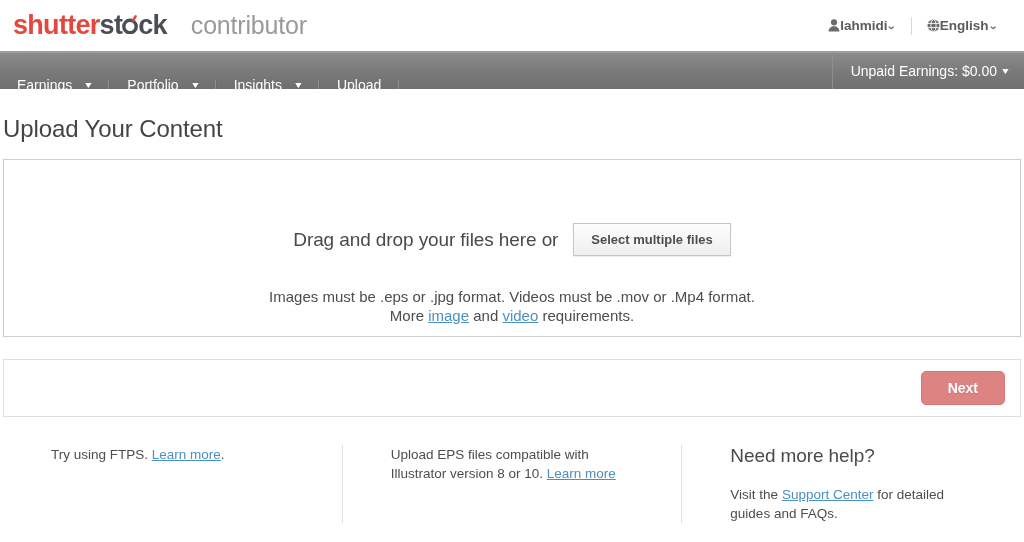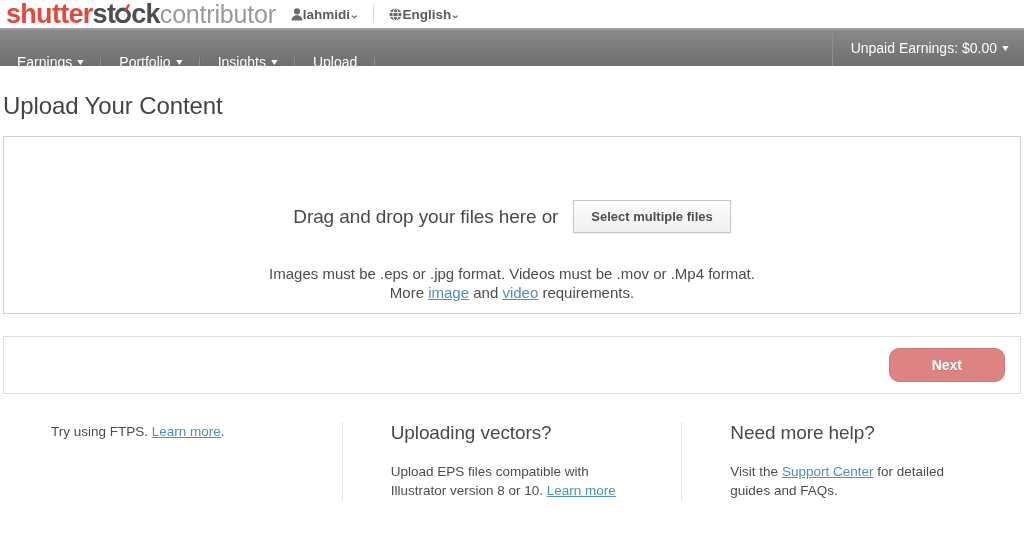--- a/index.html
+++ b/index.html
@@ -6,25 +6,26 @@
   html, body {
     width: 1024px; height: 542px;
     overflow: hidden;
     background: #ffffff;
     font-family: "Liberation Sans", sans-serif;
     color: #3f3f3f;
   }
 
   
   .header {
-    height: 28px;
+    height: 51px;
     background: #ffffff;
     display: flex;
     align-items: center;
-    padding: 0 12px 0 4px;
+    justify-content: space-between;
+    padding: 0 12px 0 11px;
     position: relative;
   }
   .logo {
     display: flex;
     align-items: baseline;
     padding-left: 2px;
     white-space: nowrap;
   }
   .logo-shutter {
     font-size: 27px;
@@ -47,21 +48,21 @@
   .logo-o-wrap svg { position: absolute; left: 0; top: -1px; }
   .logo-ck {
     font-size: 27px;
     font-weight: bold;
     color: #4b4f54;
     letter-spacing: -0.7px;
   }
   .logo-contrib {
     font-size: 25px;
     color: #9a9a9a;
-    margin-left: 0;
+    margin-left: 24px;
     letter-spacing: -0.2px;
   }
 
   .header-right {
     display: flex;
     align-items: center;
     font-size: 13.5px;
     color: #5b5b5b;
     gap: 0px;
   }
@@ -93,21 +94,21 @@
     border-top: 1px solid #9d9d9d;
     display: flex;
     align-items: stretch;
     justify-content: space-between;
     box-shadow: inset 0 1px 0 rgba(255,255,255,0.18);
   }
   .nav-left { display: flex; align-items: stretch; }
   .nav-item {
     display: flex;
     align-items: center;
-    gap: 6px;
+    gap: 14px;
     padding: 0 17px;
     color: #ffffff;
     font-size: 14px;
     border-right: 1px solid #8f8f8f;
     border-left: 1px solid #6a6a6a;
     cursor: pointer;
     white-space: nowrap;
     margin-top: 28px;
   }
   .nav-item:first-child { border-left: none; }
@@ -191,22 +192,22 @@
     justify-content: flex-end;
     padding-right: 15px;
   }
   .btn-next {
     font-family: "Liberation Sans", sans-serif;
     font-size: 14px;
     font-weight: bold;
     color: #ffffff;
     background: #dd8483;
     border: 1px solid #d07a79;
-    border-radius: 10px;
-    padding: 8px 42px;
+    border-radius: 5px;
+    padding: 8px 26px;
     cursor: pointer;
     text-shadow: 0 1px 1px rgba(0,0,0,0.12);
   }
 
   
   .help {
     margin-top: 28px;
     display: flex;
     padding: 0 3px;
   }
@@ -314,20 +315,19 @@
   <div class="next-panel">
     <button class="btn-next">Next</button>
   </div>
 </div>
 
 <div class="help">
   <div class="help-col">
     <div class="help-body"><span>Try using FTPS. </span><a href="#">Learn more</a><span>.</span></div>
   </div>
   <div class="help-col">
-    <h2 class="help-title">Uploading vectors?</h2>
     <div class="help-body"><span>Upload EPS files compatible with Illustrator version 8 or 10. </span><a href="#">Learn more</a><span></span></div>
   </div>
   <div class="help-col">
     <h2 class="help-title">Need more help?</h2>
     <div class="help-body"><span>Visit the </span><a href="#">Support Center</a><span> for detailed guides and FAQs.</span></div>
   </div>
 </div>
 
 </body></html>

